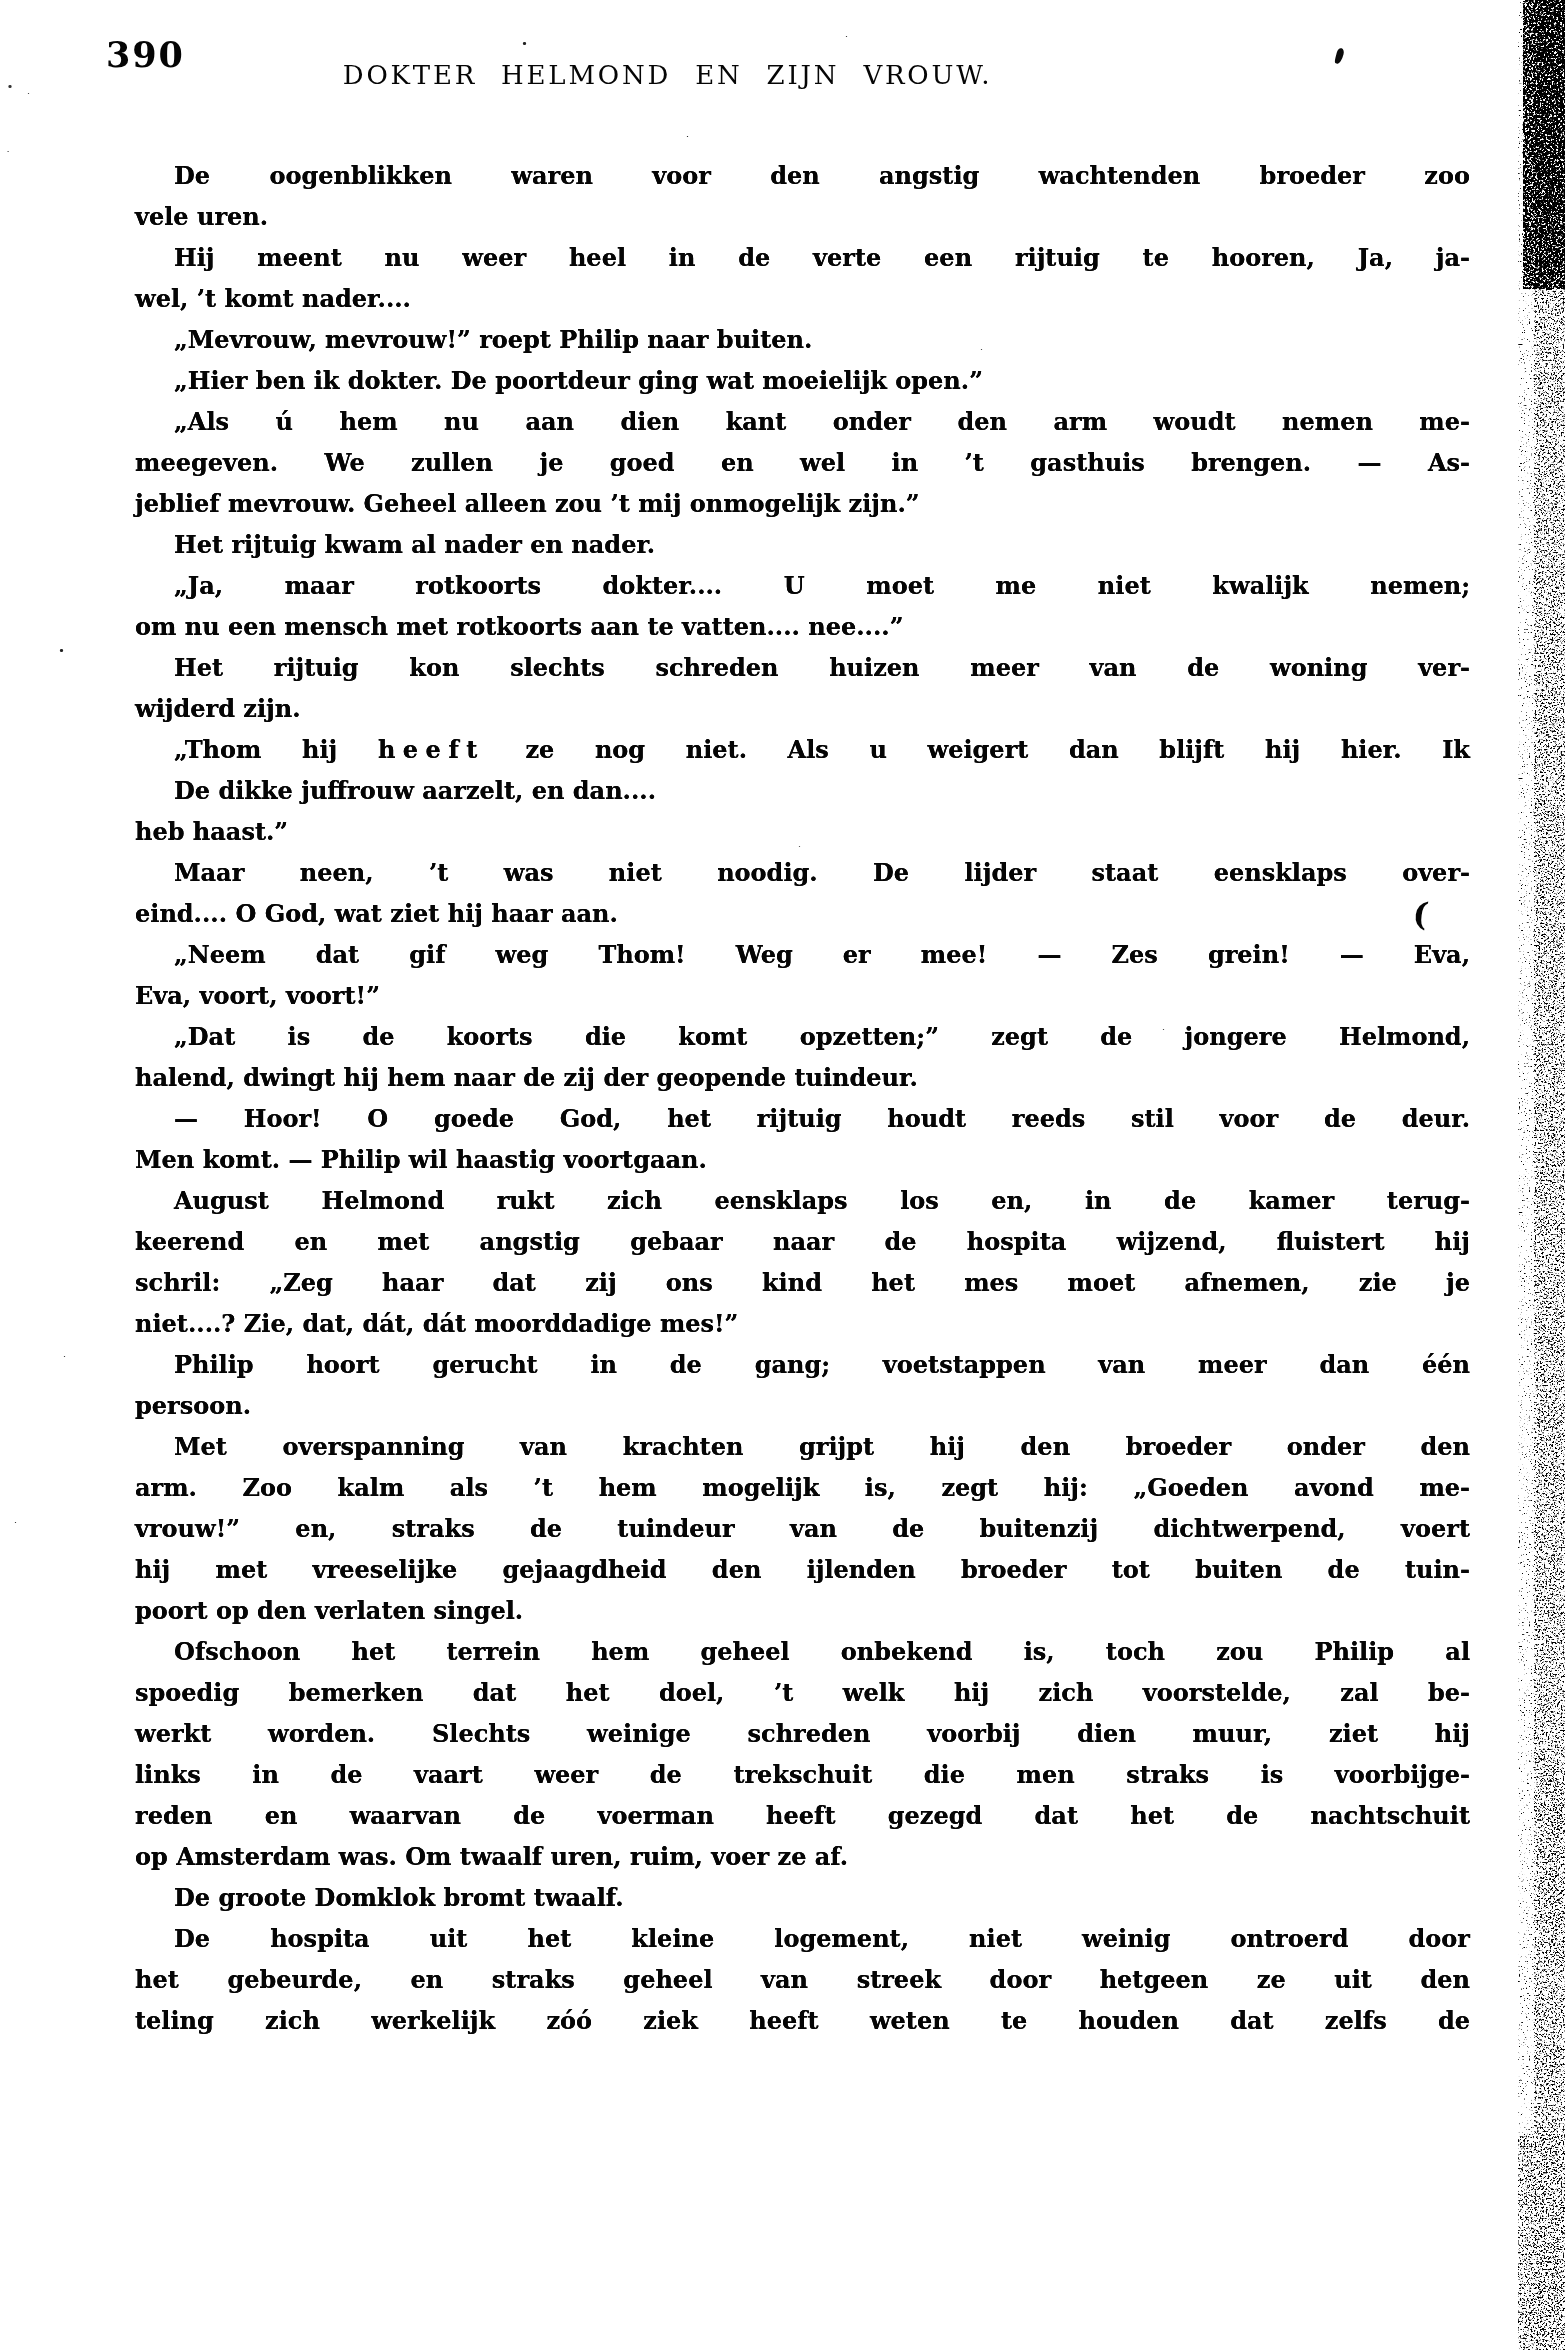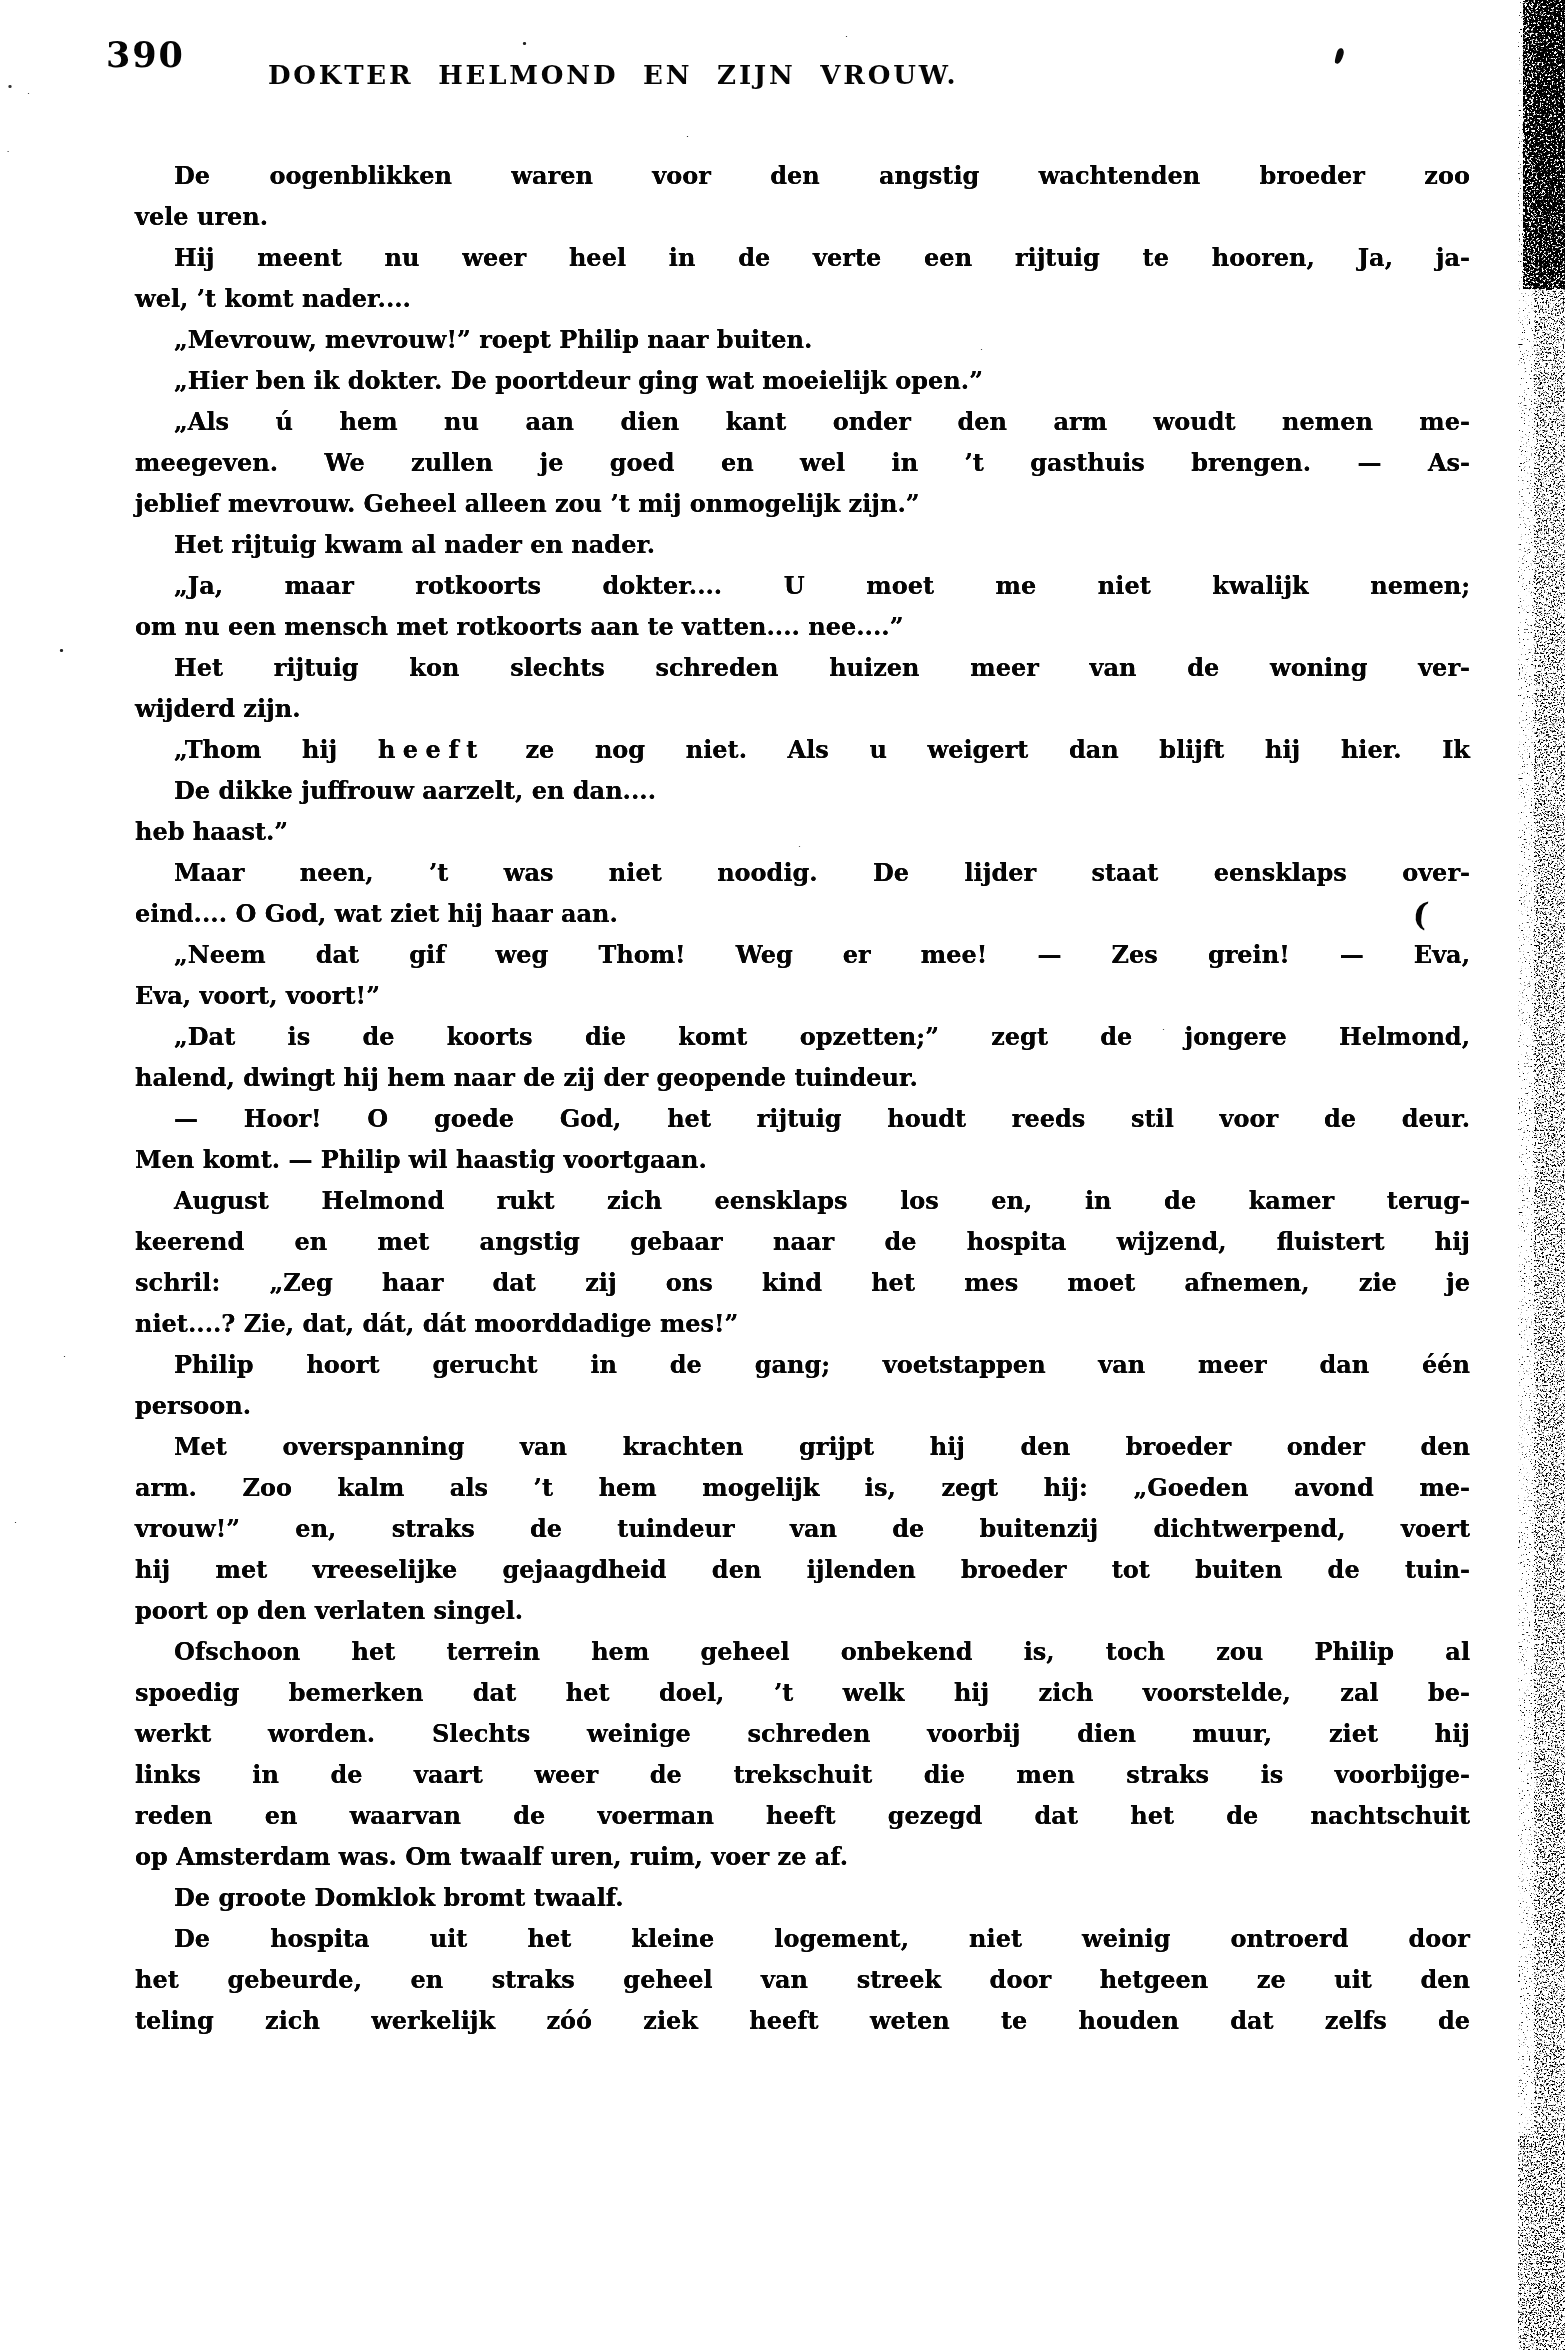--- a/index.html
+++ b/index.html
@@ -7,22 +7,22 @@
     width:1565px;height:2350px;position:relative;overflow:hidden;
     background:#ffffff;color:#050505;
     font-family:"DejaVu Serif","Liberation Serif",serif;
   }
   .page{position:absolute;inset:0;}
   .page-number{
     position:absolute;left:106px;top:34px;
     font-size:35px;font-weight:bold;letter-spacing:1.9px;
   }
   .running-title{
-    position:absolute;left:268px;top:60px;width:783px;
-    text-align:left;font-size:26px;font-weight:bold;
+    position:absolute;left:276px;top:60px;width:783px;
+    text-align:center;font-size:26px;font-weight:normal;
     letter-spacing:2.8px;word-spacing:13px;white-space:nowrap;
   }
   .body-text{
     position:absolute;left:135px;top:155px;width:1335px;
     font-size:24px;font-weight:bold;line-height:41px;
     text-shadow:0 0 0.6px #000;
   }
   .line{
     text-align:justify;
     text-align-last:justify;

